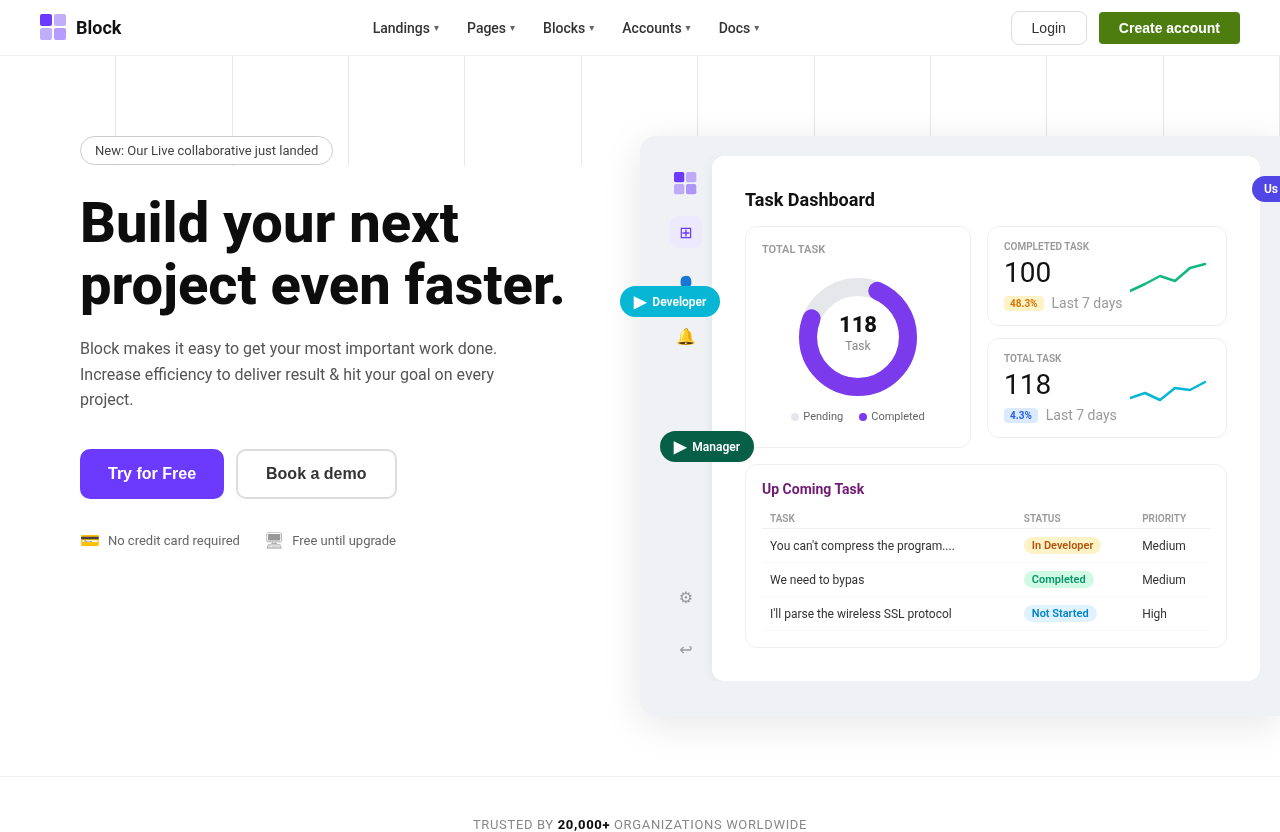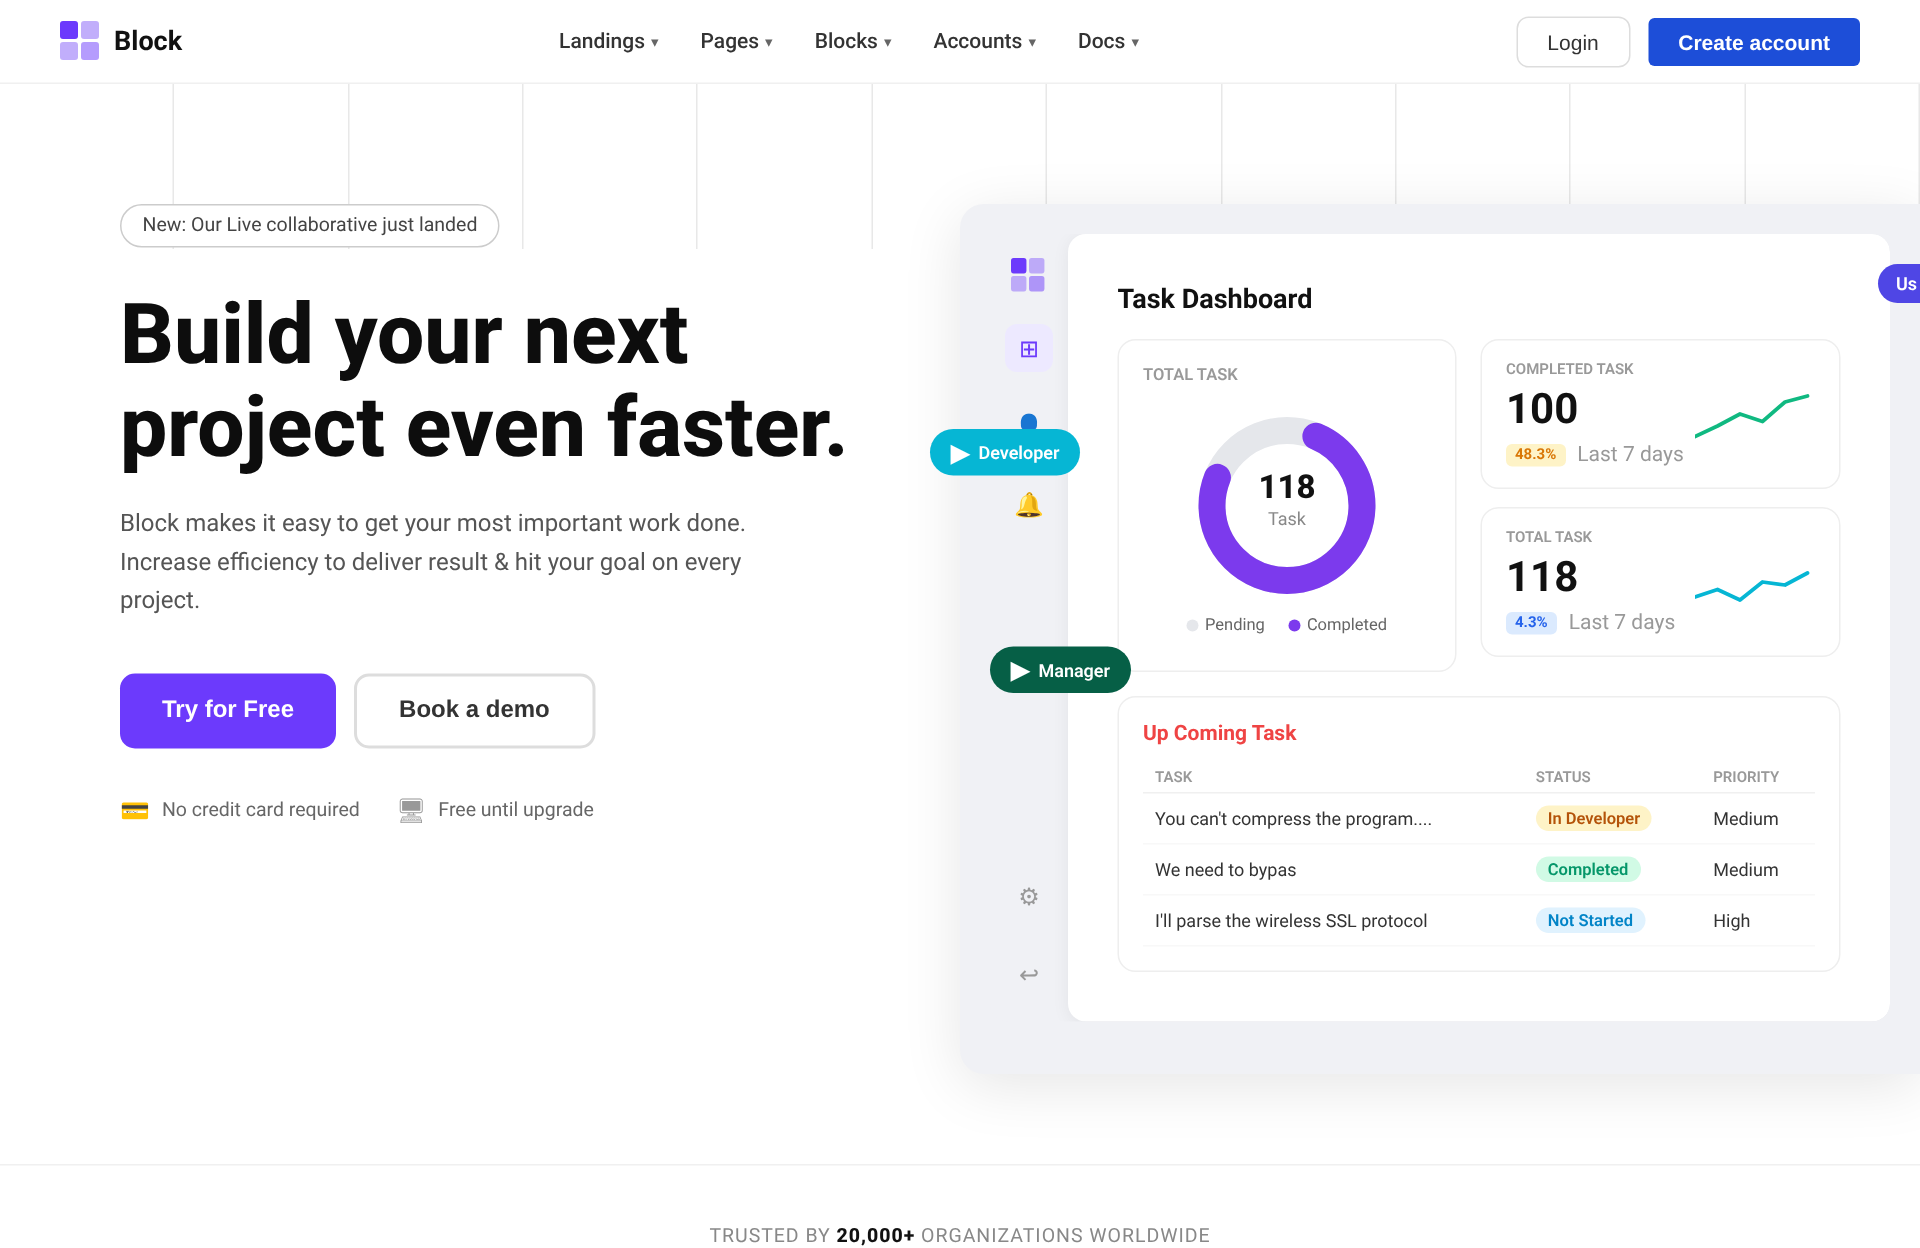--- a/index.html
+++ b/index.html
@@ -19,21 +19,21 @@
       border-radius: 6px; font-weight: 500;
     }
     .nav-chevron { font-size: 10px; color: #666; }
     .nav-actions { display: flex; align-items: center; gap: 12px; }
     .btn-login {
       padding: 8px 20px; font-size: 14px; font-weight: 500; color: #333;
       border: 1px solid #ddd; border-radius: 8px; cursor: pointer; background: #fff;
     }
     .btn-create {
       padding: 8px 20px; font-size: 14px; font-weight: 600; color: #fff;
-      background: #1d4ed8; border: none; border-radius: 4px; cursor: pointer;
+      background: #4d7c0f; border: none; border-radius: 4px; cursor: pointer;
     }
 
     
     .grid-lines {
       position: absolute; top: 56px; left: 0; right: 0; height: 110px;
       display: flex; z-index: 0; pointer-events: none;
     }
     .grid-line {
       flex: 1; border-right: 1px solid #e8e8e8;
     }
@@ -116,34 +116,34 @@
     .donut-legend { display: flex; gap: 16px; margin-top: 8px; font-size: 11px; color: #666; }
     .donut-legend-item { display: flex; align-items: center; gap: 4px; }
     .legend-dot { width: 8px; height: 8px; border-radius: 50%; }
 
     
     .dash-right-col { display: flex; flex-direction: column; gap: 12px; flex: 0 0 240px; }
     .stat-card {
       background: #fff; border: 1px solid #eee; border-radius: 12px; padding: 14px 16px;
     }
     .stat-card-label { font-size: 10px; color: #999; font-weight: 600; text-transform: uppercase; margin-bottom: 4px; }
-    .stat-card-value { font-size: 28px; font-weight: 700; color: #111; margin-bottom: 6px; }
+    .stat-card-value { font-size: 28px; font-weight: 400; color: #111; margin-bottom: 6px; }
     .stat-card-footer { display: flex; align-items: flex-end; gap: 8px; }
     .stat-badge {
       font-size: 10px; font-weight: 700; padding: 2px 6px; border-radius: 4px;
     }
     .badge-yellow { background: #fef3c7; color: #d97706; }
     .badge-blue { background: #dbeafe; color: #2563eb; }
     .stat-period { font-size: 14px; color: #999; }
 
     
     .upcoming-card {
       background: #fff; border: 1px solid #eee; border-radius: 12px; padding: 16px; margin-top: 12px;
     }
-    .upcoming-title { font-size: 14px; font-weight: 700; color: #ef4444; margin-bottom: 12px; }
+    .upcoming-title { font-size: 14px; font-weight: 700; color: #701a75; margin-bottom: 12px; }
     .task-table { width: 100%; border-collapse: collapse; }
     .task-table th {
       font-size: 10px; color: #999; font-weight: 600; text-transform: uppercase;
       padding: 4px 8px; text-align: left; border-bottom: 1px solid #f0f0f0;
     }
     .task-table td {
       padding: 8px 8px; font-size: 12px; color: #333; border-bottom: 1px solid #f8f8f8;
     }
     .status-pill {
       display: inline-block; padding: 2px 8px; border-radius: 20px; font-size: 11px; font-weight: 600;

